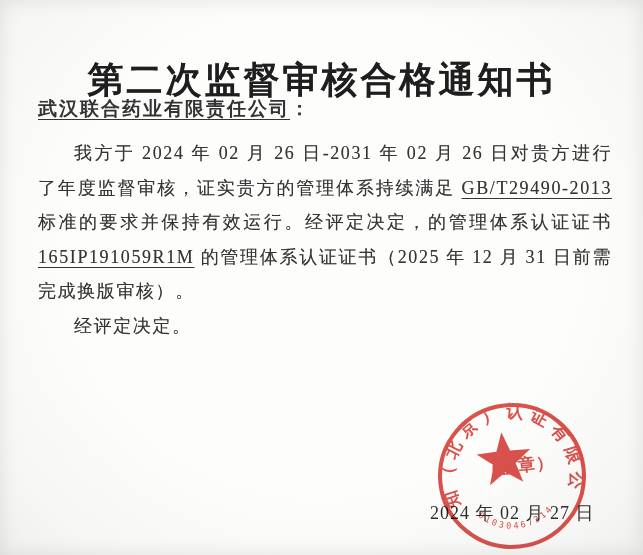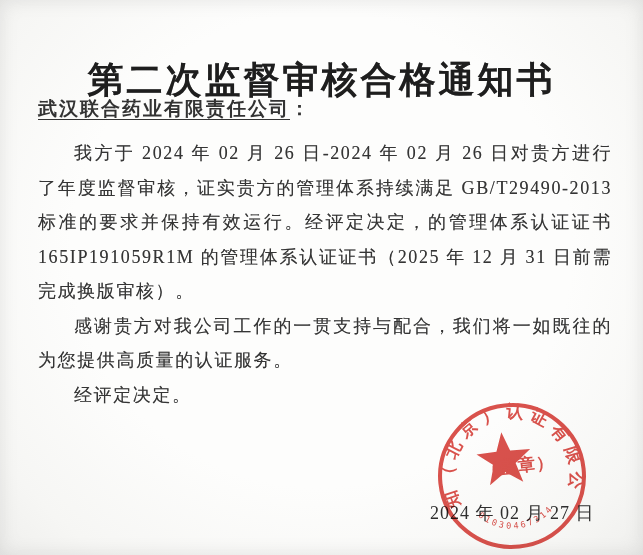--- a/index.html
+++ b/index.html
@@ -43,21 +43,21 @@
     top: 136px; left: 38px;
     width: 574px;
     font-size: 18px;
     line-height: 34.5px;
     letter-spacing: 1.6px;
     text-align: justify;
     color: #353535;
     text-shadow: 0 0 .4px rgba(50,50,50,.45);
   }
   .bodytext p { text-indent: 2em; }
-  .u { text-underline-offset: 4px; }
+  .u { text-decoration: underline; text-underline-offset: 4px; }
   .date-line {
     position: absolute;
     top: 501px; left: 430px;
     font-size: 18px;
     letter-spacing: 1px;
     color: #2f2f2f;
     white-space: nowrap;
   }
   .stamp {
     position: absolute;
@@ -91,22 +91,21 @@
 
 <div class="paper">
 
   <h1 class="title">第二次监督审核合格通知书</h1>
 
   <div class="addressee">
     <span class="company">武汉联合药业有限责任公司</span><span>：</span>
   </div>
 
   <div class="bodytext">
-    <p><span>我方于 2024 年 02 月 26 日-2024 年 02 月 26 日对贵方进行了年度监督审核，证实贵方的管理体系持续满足 </span><span class="u">GB/T29490-2013</span><span> 标准的要求并保持有效运行。经评定决定，的管理体系认证证书</span><span class="u">165IP191059R1M</span><span> 的管理体系认证证书（2025 年 12 月 31 日前需完成换版审核）。</span></p>
-    <p>感谢贵方对我公司工作的一贯支持与配合，我们将一如既往的为您提供高质量的认证服务。</p>
+    <p><span>我方于 2024 年 02 月 26 日-2031 年 02 月 26 日对贵方进行了年度监督审核，证实贵方的管理体系持续满足 </span><span class="u">GB/T29490-2013</span><span> 标准的要求并保持有效运行。经评定决定，的管理体系认证证书</span><span class="u">165IP191059R1M</span><span> 的管理体系认证证书（2025 年 12 月 31 日前需完成换版审核）。</span></p>
     <p>经评定决定。</p>
   </div>
 
   <div class="date-line">2024 年 02 月 27 日</div>
 
   <div class="stamp">
     <svg viewBox="0 0 150 150" xmlns="http://www.w3.org/2000/svg">
       <defs>
         <path id="arcTop" d="M 23.3 101.3 A 58 58 0 1 1 126.7 101.3" fill="none"></path>
         <path id="arcBottom" d="M 30 101 A 52 52 0 0 0 120 101" fill="none"></path>

